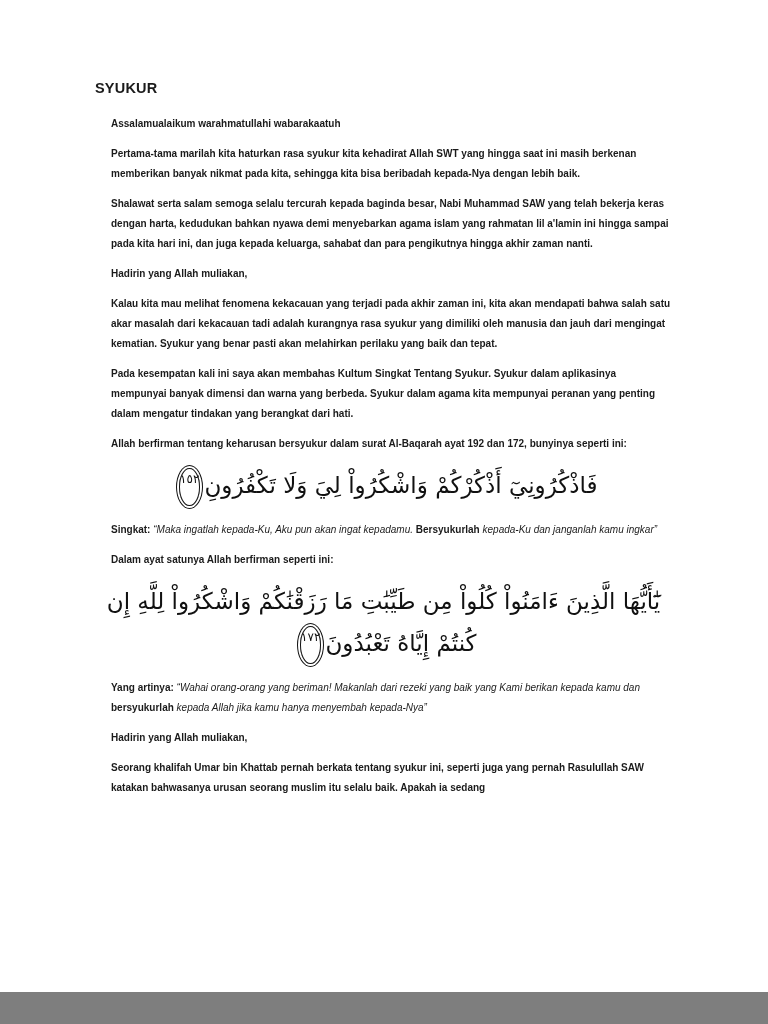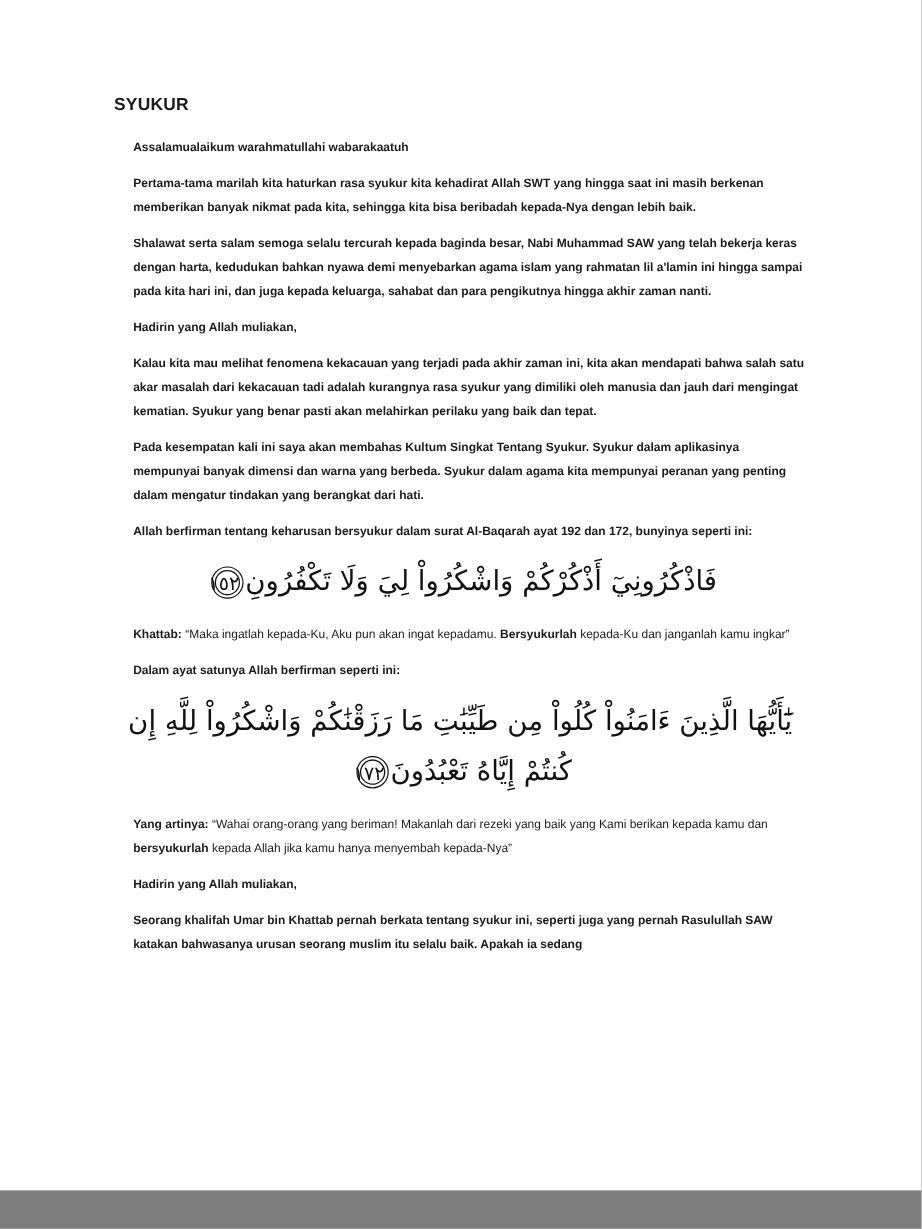--- a/index.html
+++ b/index.html
@@ -22,43 +22,43 @@
     letter-spacing: 0.2px;
   }
   .para {
     font-size: 10px;
     font-weight: 700;
     line-height: 20px;
     margin-bottom: 10px;
     text-align: left;
     margin-left: 16px;
   }
-  .i  { font-weight: 400; }
+  .i  { font-style: italic; font-weight: 400; }
   .bi { font-weight: 700; }
   .arabic {
     direction: rtl;
     text-align: center;
     font-family: "DejaVu Sans", sans-serif;
     font-size: 23px;
     font-weight: 400;
     color: #111;
     line-height: 42px;
     margin: 10px 0 14px 0;
   }
   .arabic .line { display: block; }
   .ayah-marker {
     display: inline-block;
     width: 21px;
-    height: 21px;
+    height: 38px;
     line-height: 21px;
     text-align: center;
     border-radius: 50%;
     border: 1px solid #111;
     box-shadow: 0 0 0 2px #ffffff, 0 0 0 3px #111;
-    font-size: 16px;
+    font-size: 12px;
     vertical-align: middle;
     margin: 0 4px 0 10px;
   }
 </style>
 </head>
 <body>
 
 <div class="page">
 
   <h1 class="doc-title">SYUKUR</h1>
@@ -74,21 +74,21 @@
   <p class="para">Kalau kita mau melihat fenomena kekacauan yang terjadi pada akhir zaman ini, kita akan mendapati bahwa salah satu akar masalah dari kekacauan tadi adalah kurangnya rasa syukur yang dimiliki oleh manusia dan jauh dari mengingat kematian. Syukur yang benar pasti akan melahirkan perilaku yang baik dan tepat.</p>
 
   <p class="para">Pada kesempatan kali ini saya akan membahas Kultum Singkat Tentang Syukur. Syukur dalam aplikasinya mempunyai banyak dimensi dan warna yang berbeda. Syukur dalam agama kita mempunyai peranan yang penting dalam mengatur tindakan yang berangkat dari hati.</p>
 
   <p class="para">Allah berfirman tentang keharusan bersyukur dalam surat Al-Baqarah ayat 192 dan 172, bunyinya seperti ini:</p>
 
   <div class="arabic">
     <span class="line"><span>فَاذْكُرُونِيٓ أَذْكُرْكُمْ وَاشْكُرُواْ لِيَ وَلَا تَكْفُرُونِ</span><span class="ayah-marker">١٥٢</span></span>
   </div>
 
-  <p class="para"><span>Khattab: </span><span class="i">“Maka ingatlah kepada-Ku, Aku pun akan ingat kepadamu. </span><span class="bi">Bersyukurlah</span><span class="i"> kepada-Ku dan janganlah kamu ingkar”</span></p>
+  <p class="para"><span>Singkat: </span><span class="i">“Maka ingatlah kepada-Ku, Aku pun akan ingat kepadamu. </span><span class="bi">Bersyukurlah</span><span class="i"> kepada-Ku dan janganlah kamu ingkar”</span></p>
 
   <p class="para">Dalam ayat satunya Allah berfirman seperti ini:</p>
 
   <div class="arabic">
     <span class="line">يَٰٓأَيُّهَا الَّذِينَ ءَامَنُواْ كُلُواْ مِن طَيِّبَٰتِ مَا رَزَقْنَٰكُمْ وَاشْكُرُواْ لِلَّهِ إِن</span>
     <span class="line"><span>كُنتُمْ إِيَّاهُ تَعْبُدُونَ</span><span class="ayah-marker">١٧٢</span></span>
   </div>
 
   <p class="para"><span>Yang artinya: </span><span class="i">“Wahai orang-orang yang beriman! Makanlah dari rezeki yang baik yang Kami berikan kepada kamu dan </span><span class="bi">bersyukurlah</span><span class="i"> kepada Allah jika kamu hanya menyembah kepada-Nya”</span></p>
 

